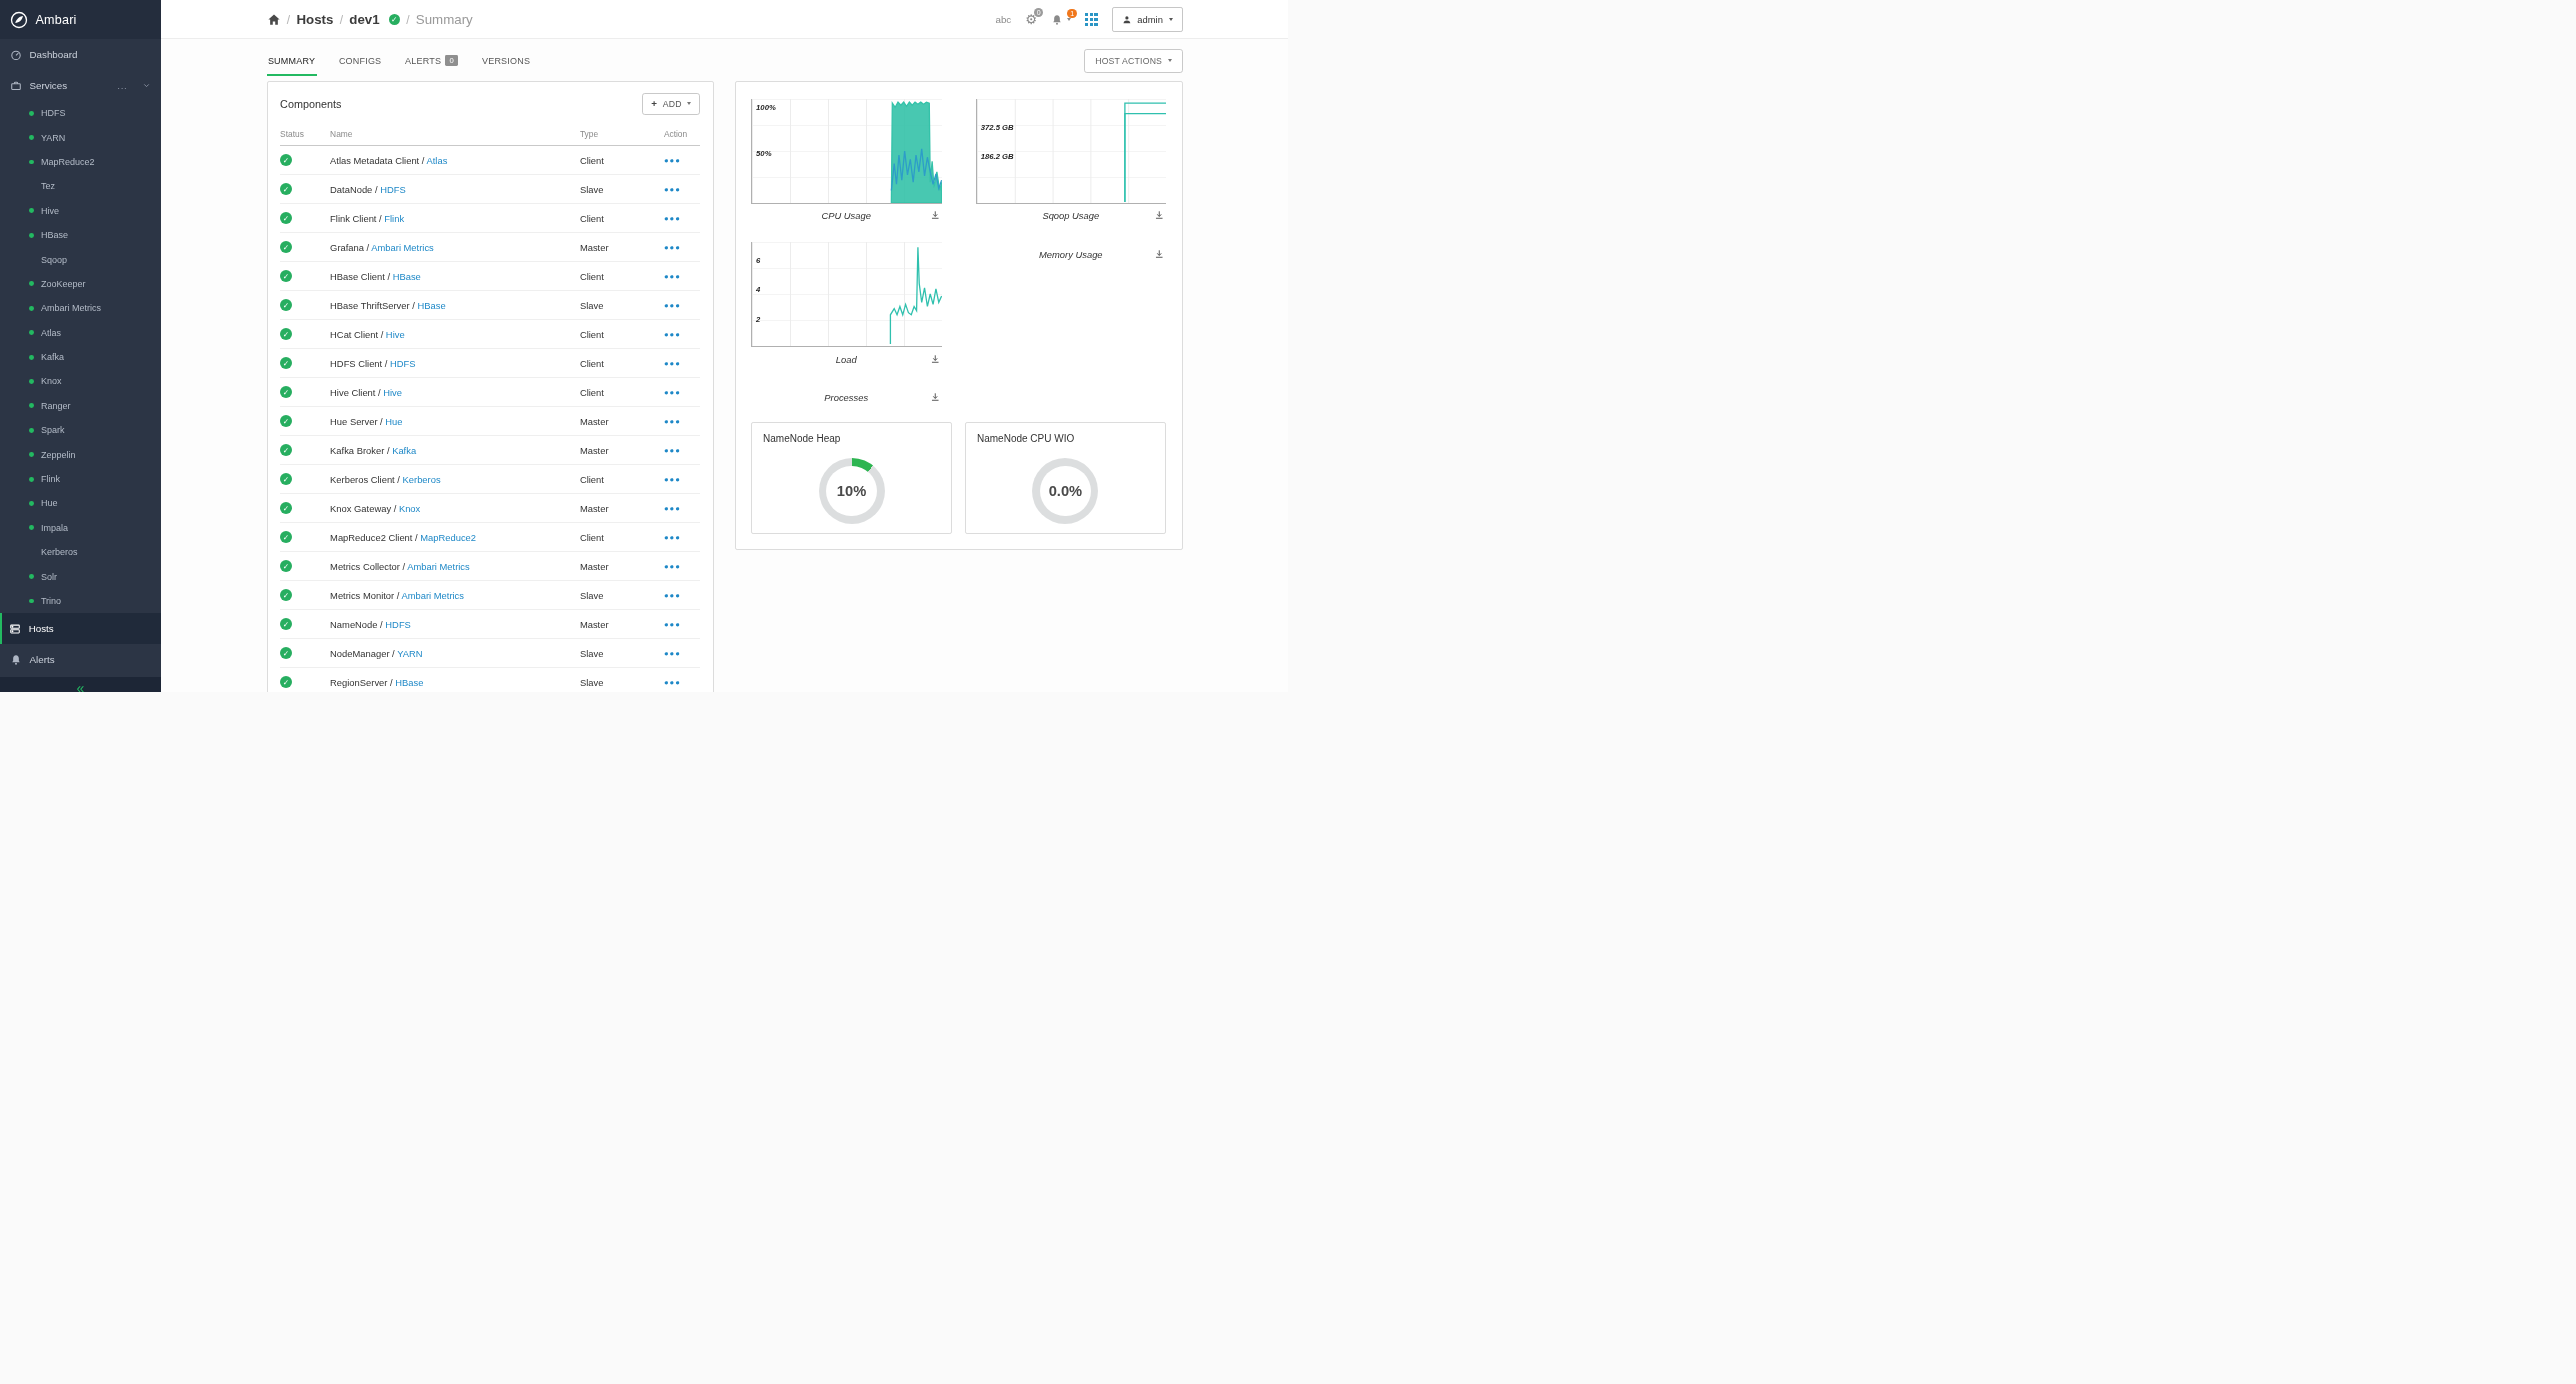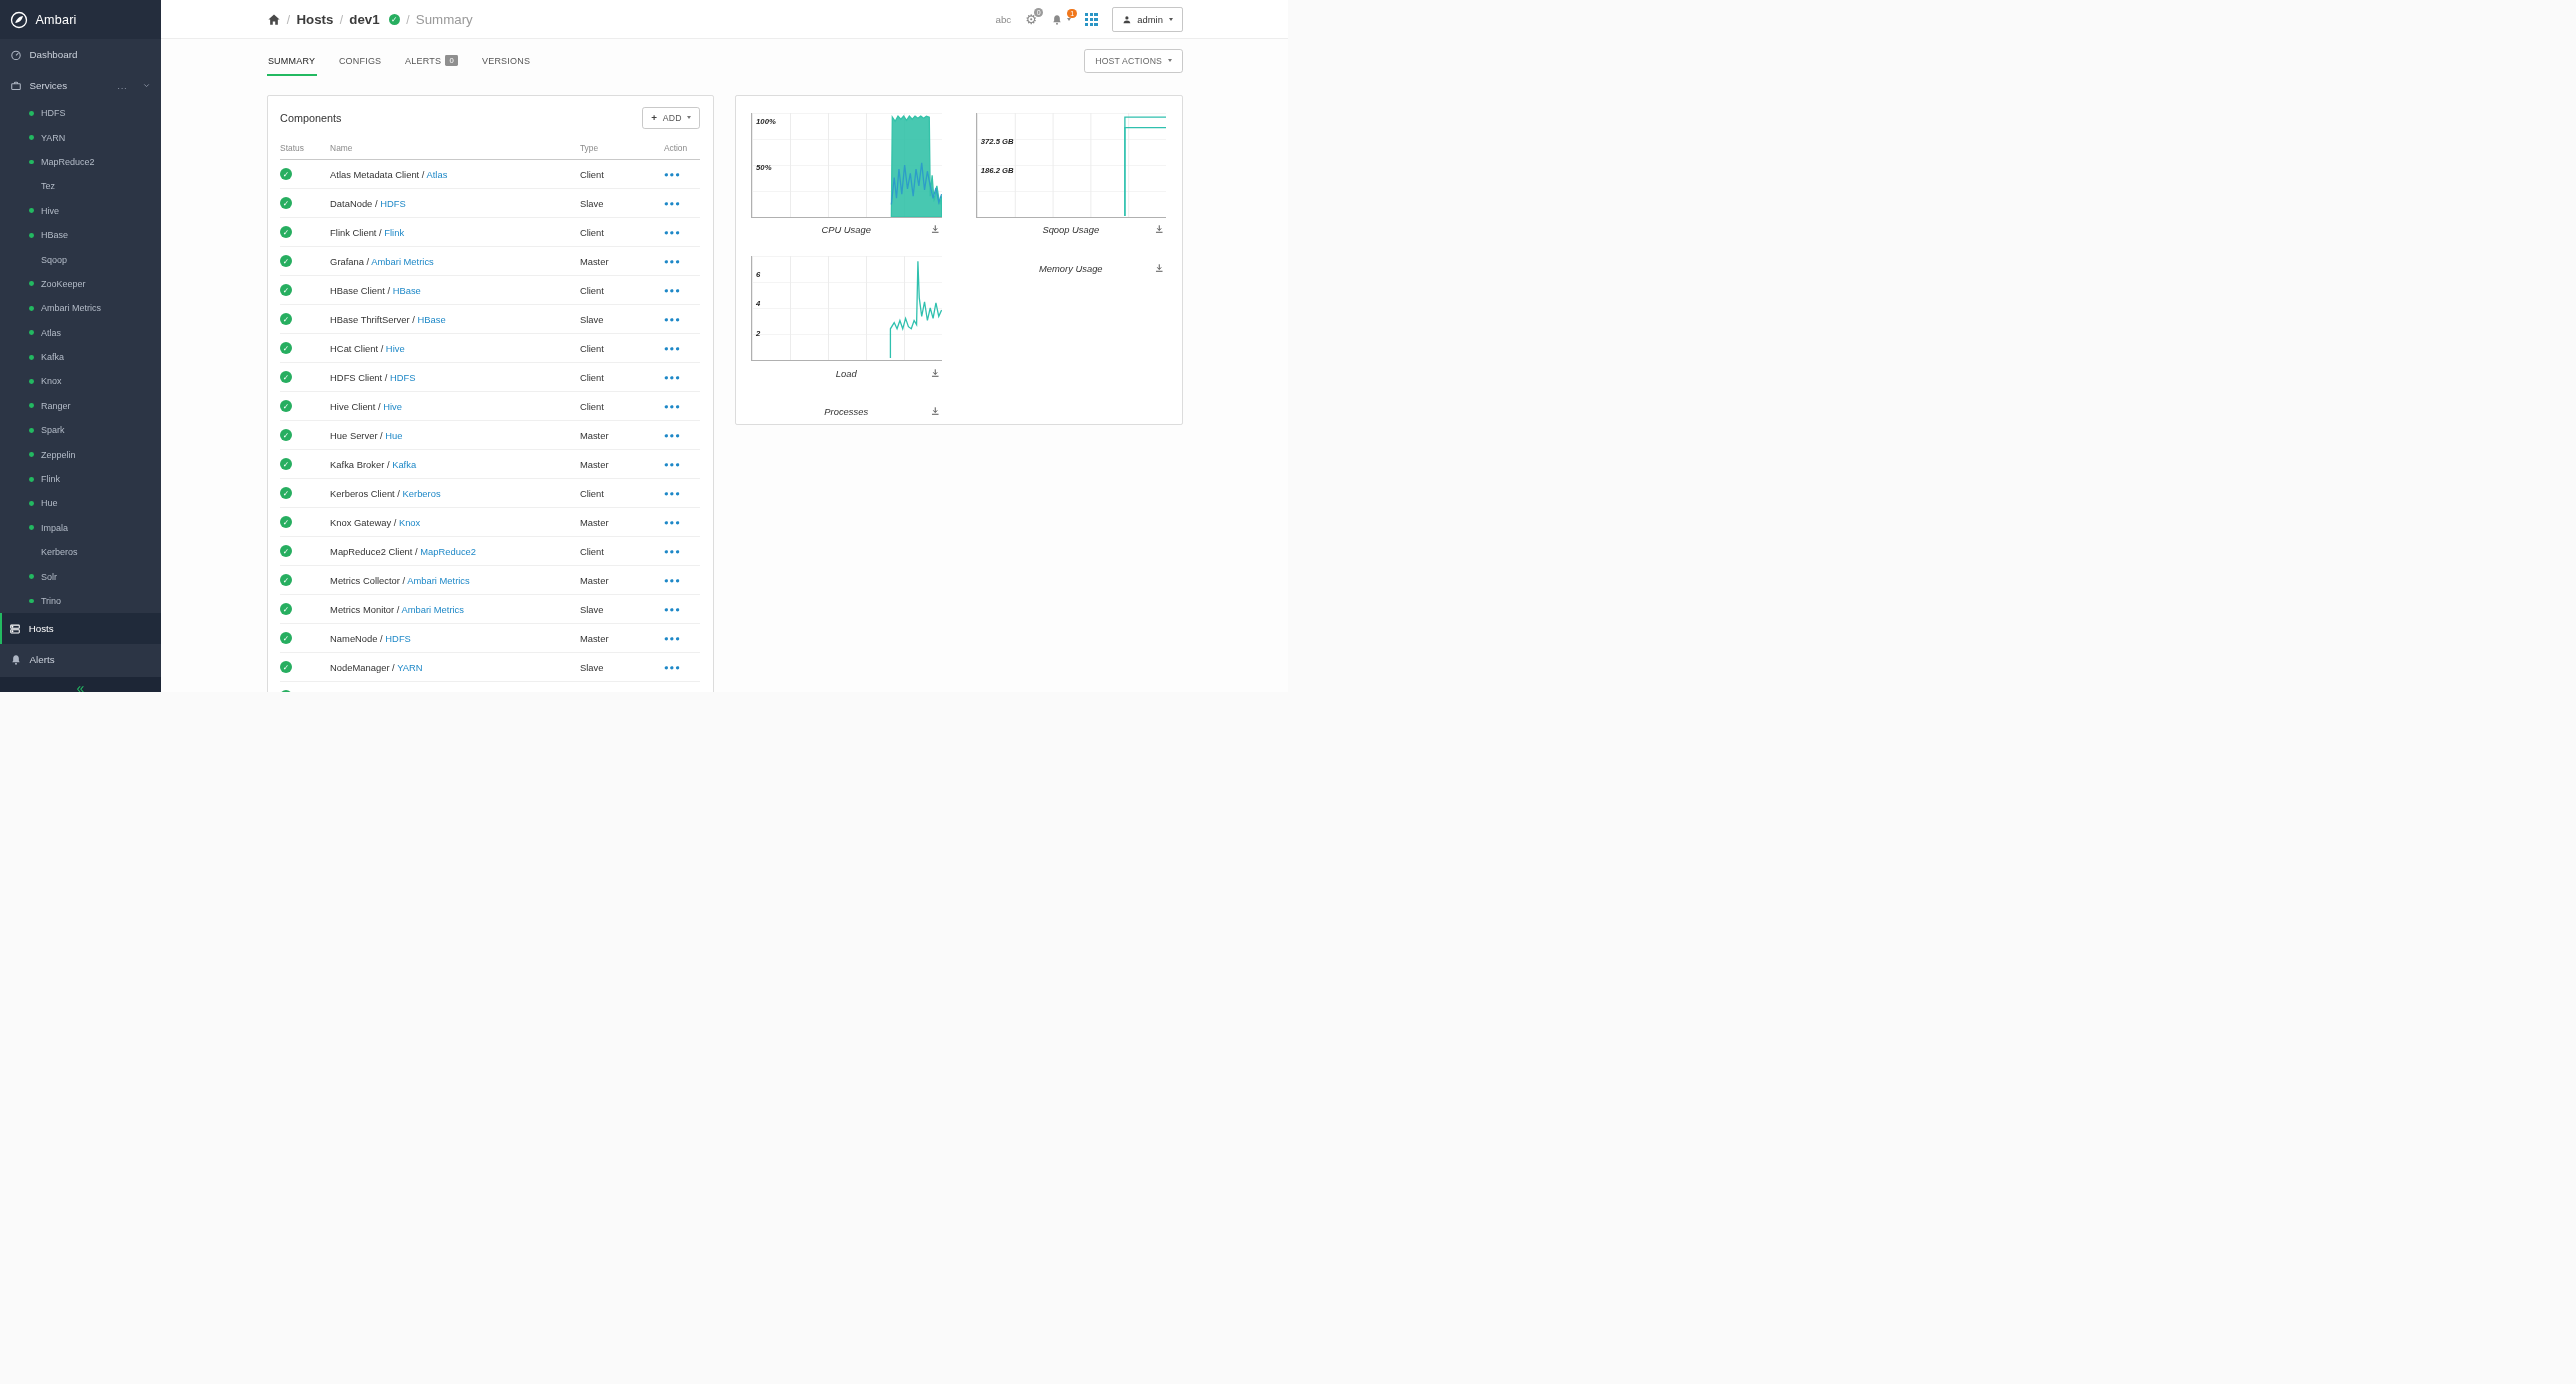--- a/index.html
+++ b/index.html
@@ -54,21 +54,21 @@
   .content { height:calc(100% - 39px); overflow:hidden; background:#fdfdfd; }
   .tabs-row { display:flex; align-items:center; justify-content:space-between; margin-top:7px; }
   .tabs { display:flex; }
   .tab { display:flex; align-items:center; font-size:9px; color:#555; letter-spacing:0.2px; padding:9px 1.4px 7.7px; margin-right:21px; border-bottom:2.1px solid transparent; cursor:pointer; }
   .tab.active { color:#222; border-bottom-color:#23b961; }
   .tab-badge { background:#8f8f8f; color:#fff; font-size:7.7px; line-height:11.2px; padding:0 4.2px; border-radius:1.4px; margin-left:4.2px; }
   .btn { display:inline-flex; align-items:center; gap:5.6px; background:#fff; border:0.7px solid #c9c9c9; border-radius:2.8px; color:#666; font-size:8.7px; letter-spacing:0.2px; cursor:pointer; }
   .host-actions-btn { padding:6.3px 9.8px; }
   .btn .caret { color:#777; }
 
-  .cards { display:flex; gap:21px; margin-top:19px; align-items:flex-start; }
+  .cards { display:flex; gap:21px; margin-top:5px; align-items:flex-start; }
   .card { background:#fff; border:0.7px solid #dcdcdc; border-radius:2.1px; }
   .components-card { width:447px; }
   .metrics-card { width:448px; }
   .card-header { display:flex; align-items:center; justify-content:space-between; padding:11.2px 12.6px; }
   .card-title { font-size:10.8px; color:#333; }
   .add-btn { padding:4.9px 7.7px; color:#555; }
   .plus-glyph { font-size:9.8px; font-weight:bold; color:#444; line-height:1; }
 
   
   .ctable { padding:0 12.6px; }
@@ -571,20 +571,38 @@
     <div class="chart-caption">
       <span class="chart-title">Processes</span>
       <svg class="dl-icon" viewBox="0 0 16 16" fill="none" stroke="currentColor" stroke-width="1.5">
         <path d="M8 2 V9.2"></path>
                       <path d="M5 6.6 L8 10 L11 6.6"></path>
                       <path d="M3 12.6 H13"></path>
       </svg>
     </div>
   </div>
               </div>
+            <div class="gauges" id="gauges">
+                <div class="gauge-card">
+    <div class="gauge-title">NameNode Heap</div>
+    <div class="donut" style="background: conic-gradient(rgb(45, 181, 81) 0deg, rgb(45, 181, 81) 11%, rgb(220, 222, 223) 11%, rgb(220, 222, 223) 100%);">
+      <div class="donut-inner">
+                      <span class="donut-val">10%</span>
+                    </div>
+    </div>
+  </div>
+                <div class="gauge-card">
+    <div class="gauge-title">NameNode CPU WIO</div>
+    <div class="donut" style="background: conic-gradient(rgb(45, 181, 81) 0deg, rgb(45, 181, 81) 0%, rgb(220, 222, 223) 0%, rgb(220, 222, 223) 100%);">
+      <div class="donut-inner">
+                      <span class="donut-val">0.0%</span>
+                    </div>
+    </div>
+  </div>
+              </div>
           </section>
 
         </div>
       </div>
     </div>
   </div>
 </div>
 
 
 </body></html>

